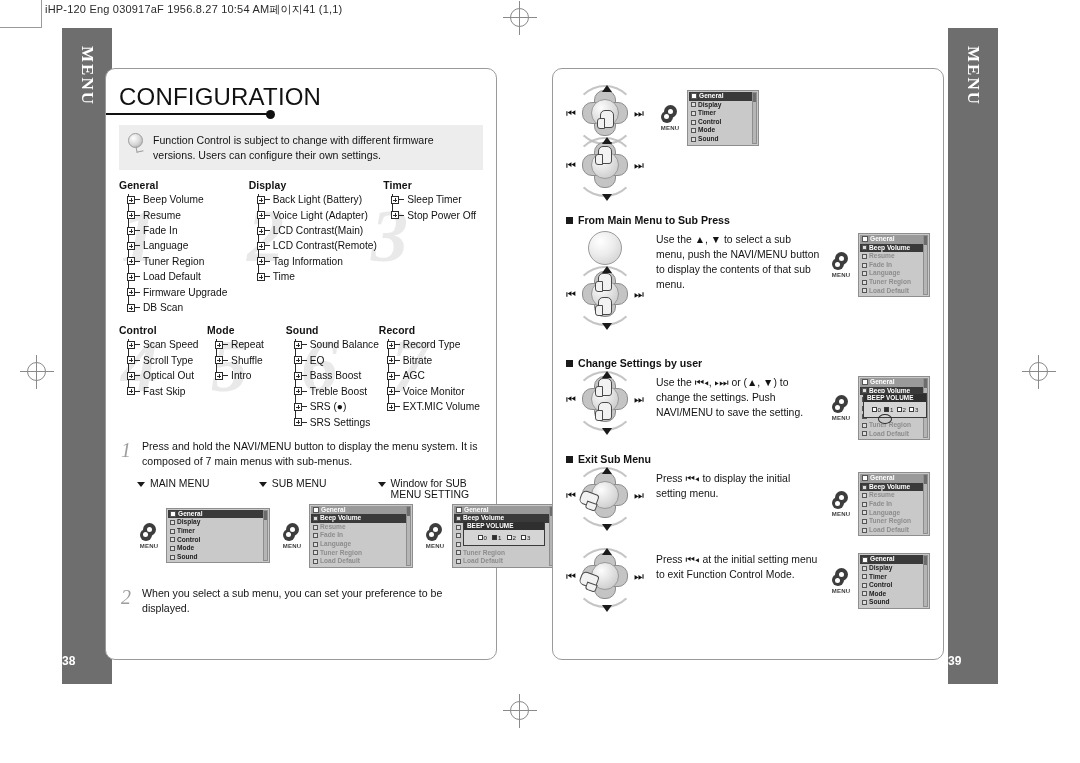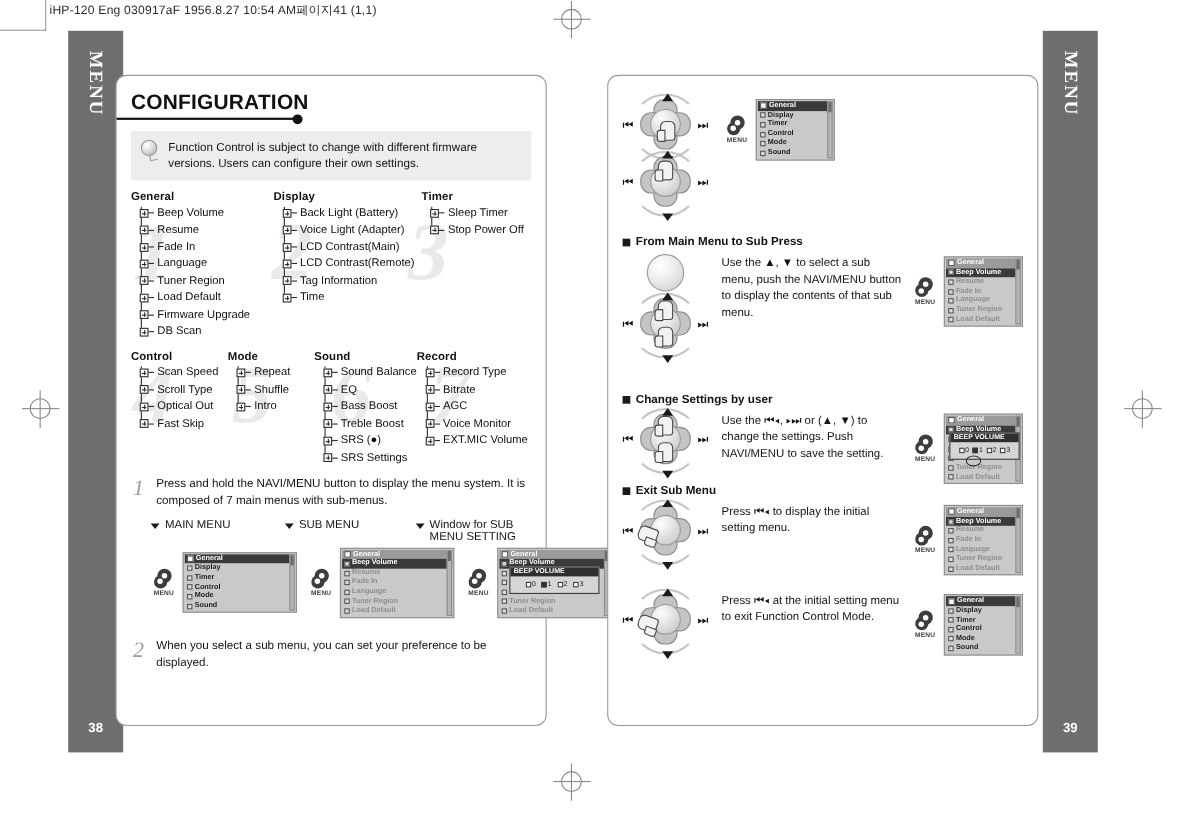--- a/index.html
+++ b/index.html
@@ -52,41 +52,41 @@
   .tab-label{
     position:absolute; left:50%; top:38px;
     transform:translateX(-50%) rotate(90deg);
     transform-origin:center center;
     color:#ffffff; font-weight:bold; font-size:17px;
     letter-spacing:2px; white-space:nowrap;
     font-family:"Liberation Serif", serif;
   }
   .tab-page{
     position:absolute; left:0; right:0; bottom:16px;
-    text-align:center; color:#ffffff;
+    text-align:left; color:#ffffff;
     font-weight:bold; font-size:12px;
   }
 
   
   .page{
     position:absolute; top:68px; height:592px;
     background:#ffffff;
     border:1px solid #9a9a9a;
     border-radius:10px;
   }
   .page-left{ left:105px; width:392px; }
   .page-right{ left:552px; width:392px; }
 
   
   .sec-head{
     position:relative;
     padding:0 0 0 13px;
   }
   .sec-title{
-    font-size:19px; font-weight:bold; letter-spacing:.2px;
+    font-size:24px; font-weight:normal; letter-spacing:.2px;
     color:#111; margin:0; padding:0 0 2px 0;
   }
   .sec-rule{
     position:relative; height:2px; background:#111;
     margin-left:-13px; width:165px;
   }
   .sec-rule .dot{
     position:absolute; right:-4px; top:-3px;
     width:9px; height:9px; border-radius:50%; background:#111;
   }
@@ -904,21 +904,21 @@
                   <span>3</span>
                 </span>
             </div>
             <span class="ring" style="left:14px; top:20px; width:14px; height:10px;"></span>
           </div>
         </div>
       </div>
     </div>
   </div>
 
-  <div class="rsec" style="">
+  <div class="rsec" style="margin-top:13px">
     <div class="rsec-head">
       <span class="blk"></span>
       <span>Exit Sub Menu</span>
     </div>
     <div class="rrow">
       <div style="width:84px; flex:0 0 auto;">
         <div class="wheel">
           <span class="arcs"></span>
           <div class="pad">
             <span class="seg up"></span>

